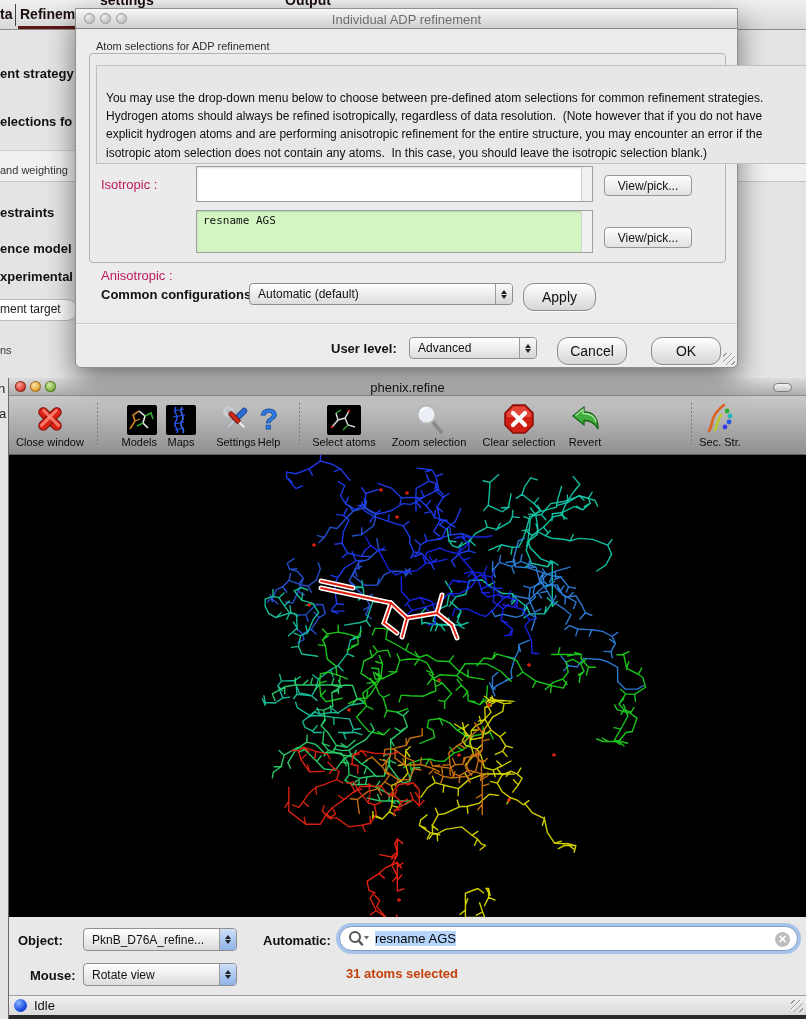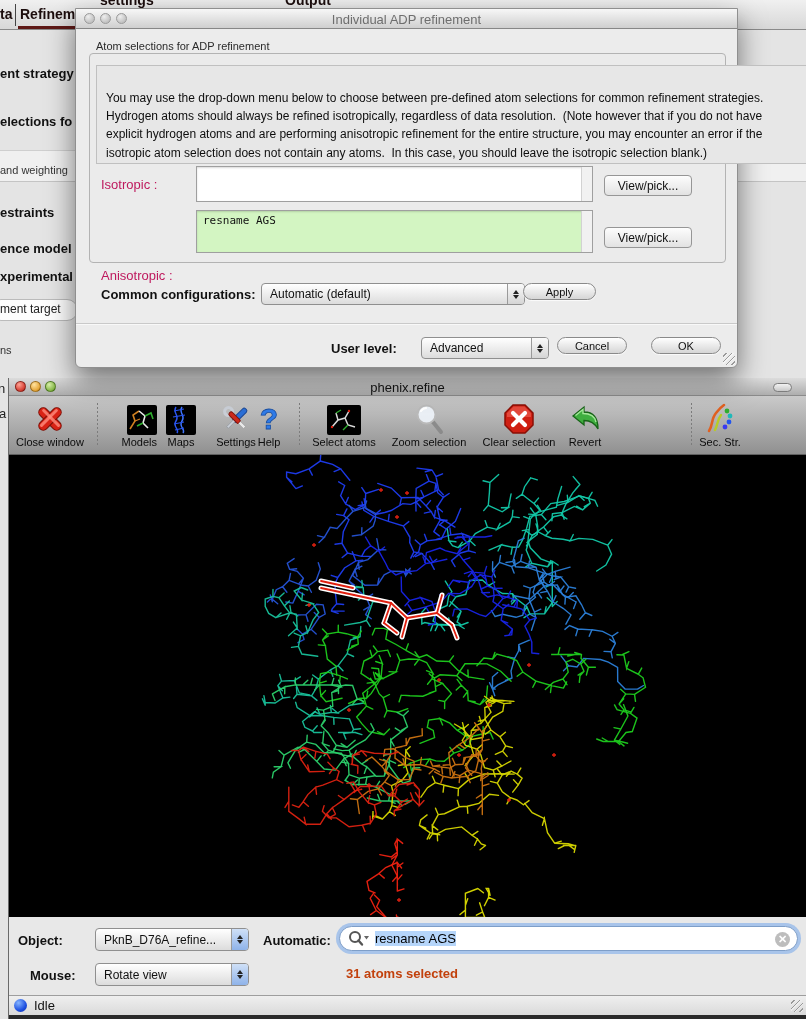--- a/index.html
+++ b/index.html
@@ -44,31 +44,31 @@
     border:1px solid #9f9f9f; box-shadow:inset 0 1px 2px rgba(0,0,0,.15); }
   .sel-area .scrolltrack { position:absolute; right:0; top:0; bottom:0; width:11px;
     background:#f1f1f1; border-left:1px solid #d2d2d2; }
   .sel-area.green { background:#d3f5c2; }
   .sel-area .mono { font-family:"DejaVu Sans Mono", monospace; font-size:11px; color:#111;
     padding:3px 6px; display:block; }
   .push-btn { position:absolute; height:21px; background:linear-gradient(#fdfdfd,#e2e2e2);
     border:1px solid #969696; border-radius:4px; font-size:12px; color:#111;
     display:flex; align-items:center; justify-content:center; font-family:inherit; }
   .popup { position:absolute; height:22px; border:1px solid #8f8f8f; border-radius:4px;
-    background:linear-gradient(#ffffff,#dcdcdc); font-size:12px; color:#111; display:flex; align-items:center;margin-left:12px; }
+    background:linear-gradient(#ffffff,#dcdcdc); font-size:12px; color:#111; display:flex; align-items:center; }
   .popup .ptext { flex:1; padding-left:8px; white-space:nowrap; overflow:hidden; }
   .popup .pcap { width:17px; align-self:stretch; border-left:1px solid #9a9a9a;
     border-radius:0 3px 3px 0; background:linear-gradient(#fafafa,#d5d5d5);
     display:flex; flex-direction:column; align-items:center; justify-content:center; gap:1px; }
   .popup .pcap.blue { background:linear-gradient(#cfe0f7,#8fb3e9); }
   .arr { width:0; height:0; border-left:3.5px solid transparent; border-right:3.5px solid transparent; }
   .arr.up { border-bottom:4px solid #222; }
   .arr.dn { border-top:4px solid #222; }
-  .pill-btn { position:absolute; height:17px; border:1px solid #8a8a8a; border-radius:11px;
-    background:linear-gradient(#ffffff,#ececec 45%,#d6d6d6); font-size:11px; color:#111;
+  .pill-btn { position:absolute; height:28px; border:1px solid #8a8a8a; border-radius:11px;
+    background:linear-gradient(#ffffff,#ececec 45%,#d6d6d6); font-size:14px; color:#111;
     display:flex; align-items:center; justify-content:center; box-shadow:0 1px 1px rgba(255,255,255,.8); }
   .bold-label { position:absolute; font-size:13px; font-weight:bold; color:#111; }
   .dlg-sep { position:absolute; left:0; right:0; top:314px; border-top:1px solid #c9c9c9;
     border-bottom:1px solid #f8f8f8; }
   .grip { position:absolute; right:2px; bottom:2px; width:12px; height:12px;
     background:repeating-linear-gradient(135deg, transparent 0 2px, #9a9a9a 2px 3px, #f5f5f5 3px 4px); }
 
   
   .viewer-win { position:absolute; left:8px; top:378px; width:798px; height:641px; z-index:10;
     background:#d8d8d8; border-left:1px solid #6a6a6a; }

